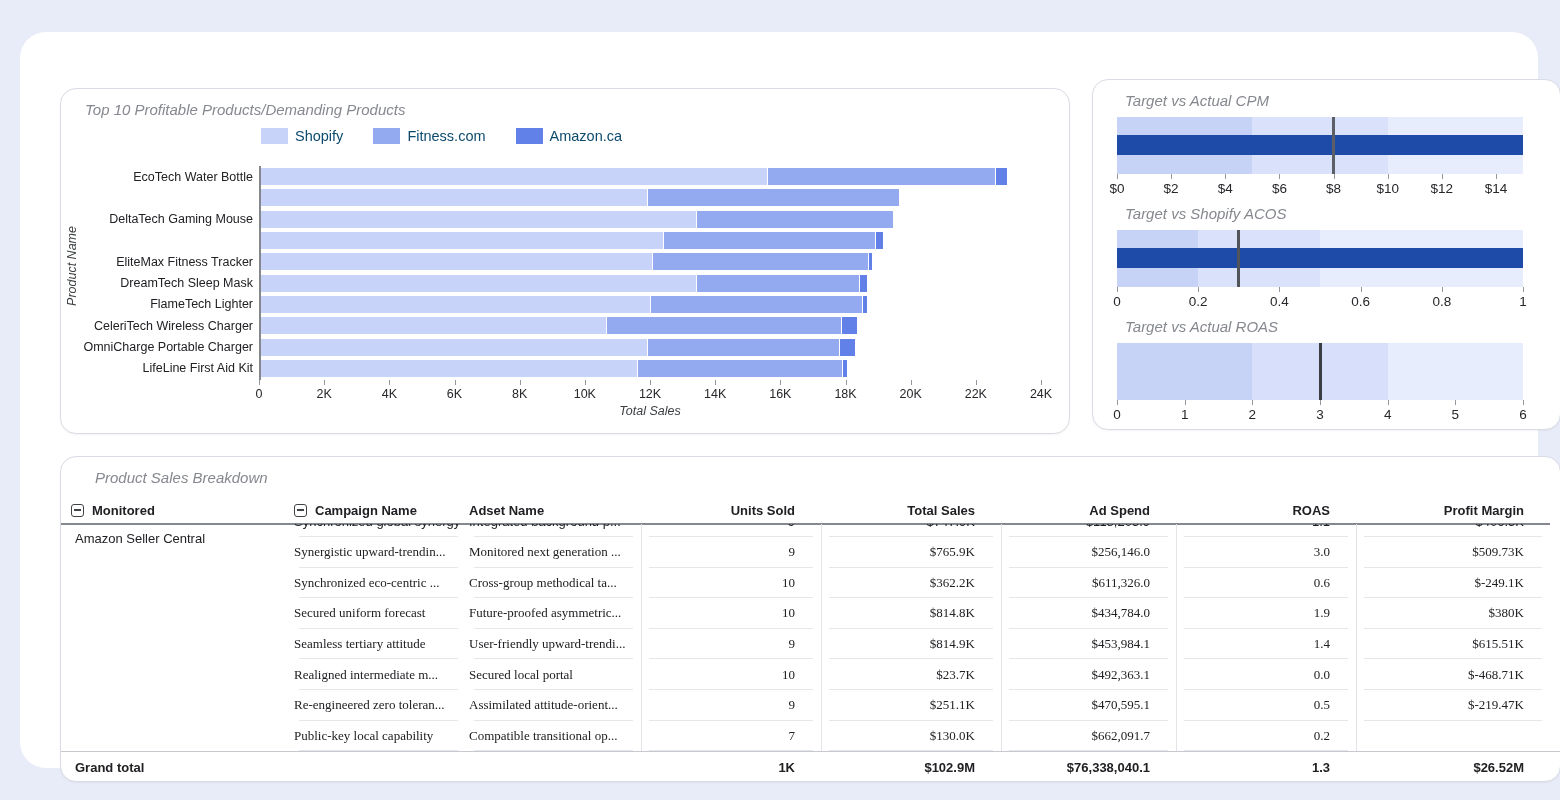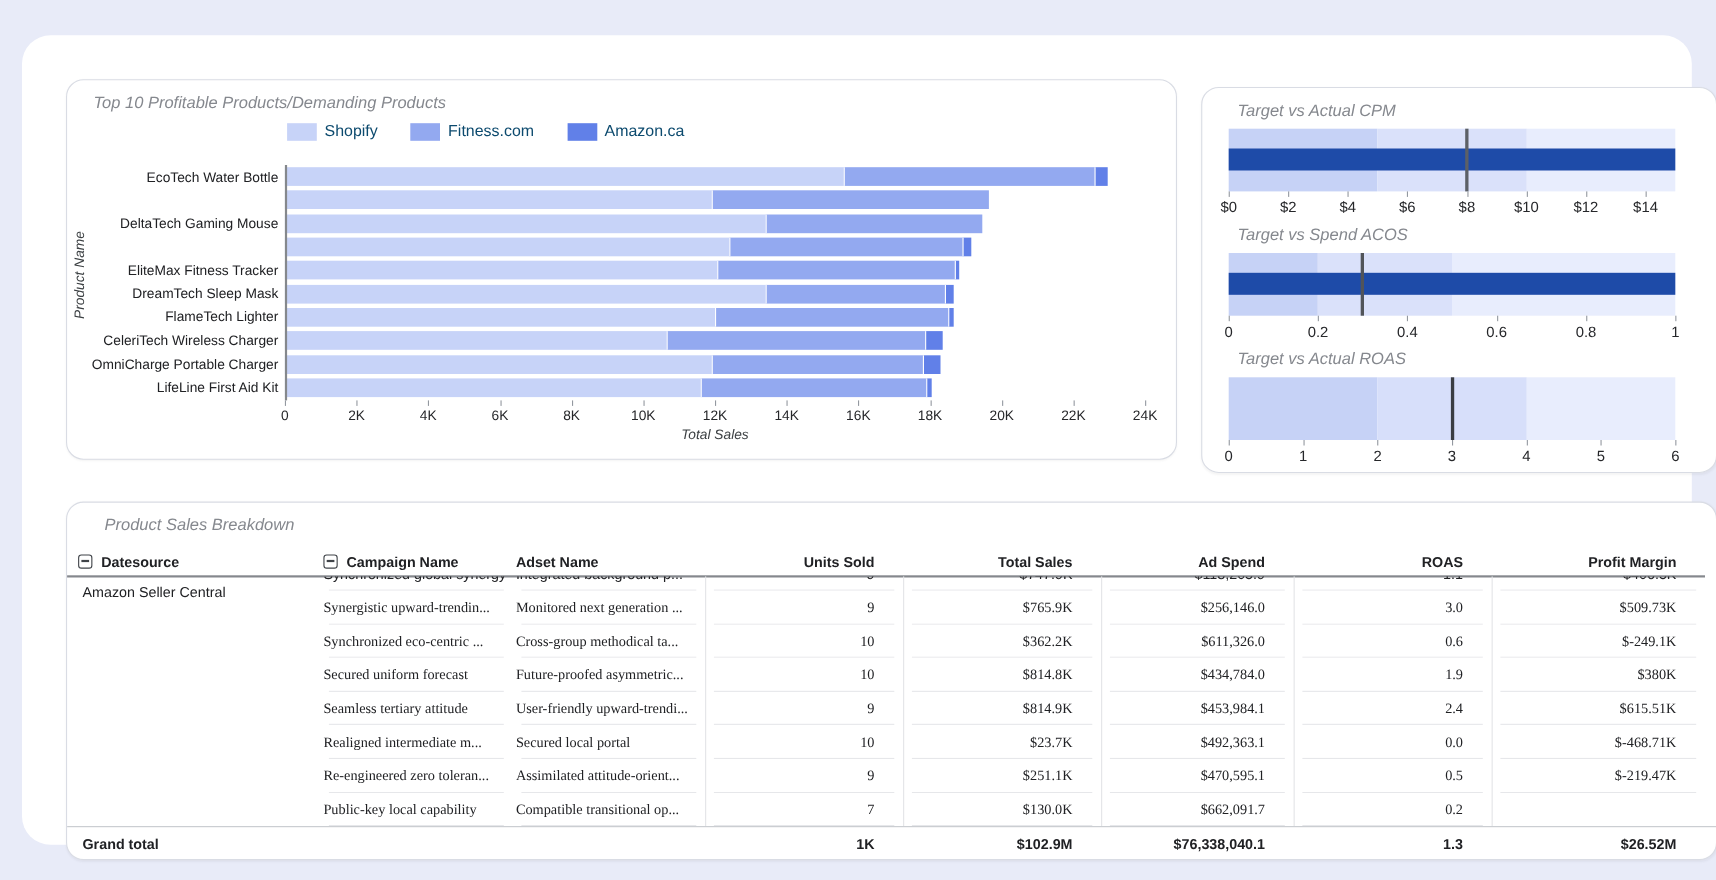--- a/index.html
+++ b/index.html
@@ -1,20 +1,20 @@
 <!DOCTYPE html>
 <html><head>
 <meta charset="utf-8">
 <style>
   * { margin:0; padding:0; box-sizing:border-box; }
   html,body { width:1560px; height:800px; }
   body { background:#e8ebf8; font-family:"Liberation Sans","DejaVu Sans",sans-serif; color:#202124; position:relative; overflow:hidden; }
   .canvas { position:absolute; left:20px; top:32px; width:1518px; height:736px; background:#ffffff; border-radius:26px; }
   .card { position:absolute; background:#ffffff; border:1px solid #d9dce4; border-radius:16px; box-shadow:0 1px 2px rgba(60,64,67,.06); }
-  .card-bar   { left:40px;  top:40px;  width:1010px; height:346px; }
+  .card-bar   { left:40px;  top:56px;  width:1010px; height:346px; }
   .card-bullets{ left:1072px; top:47px; width:469px;  height:351px; }
   .card-table { left:40px;  top:424px; width:1501px; height:326px;padding-left:32px; }
   .chart-title { font-style:italic; color:#85888e; font-size:15px; position:absolute; white-space:nowrap; }
 
   
   .legend { position:absolute; left:200px; top:38px; display:flex; column-gap:30px; align-items:center; height:18px; }
   .legend-item { display:flex; align-items:center; gap:7px; font-size:14.5px; color:#0c4a6e; }
   .legend-swatch { width:27px; height:16px; display:inline-block; }
   .plot { position:absolute; left:0; top:77px; width:980px; height:213px; display:flex; flex-direction:column; }
   .bar-row { flex:1; display:flex; align-items:stretch; }
@@ -241,21 +241,21 @@
           <div class="xtick-label" style="left: 53.3333%; font-size: 13.5px;">$8</div>
           <div class="xtick-mark" style="left: 66.6667%;"></div>
           <div class="xtick-label" style="left: 66.6667%; font-size: 13.5px;">$10</div>
           <div class="xtick-mark" style="left: 80%;"></div>
           <div class="xtick-label" style="left: 80%; font-size: 13.5px;">$12</div>
           <div class="xtick-mark" style="left: 93.3333%;"></div>
           <div class="xtick-label" style="left: 93.3333%; font-size: 13.5px;">$14</div>
         </div>
       </div>
       <div class="bullet-block" style="top: 125px;">
-        <div class="bullet-title" style="left: 8px;">Target vs Spend ACOS</div>
+        <div class="bullet-title" style="left: 8px;">Target vs Shopify ACOS</div>
         <div class="bullet-bands">
           <div class="band" style="left: 0%; width: 20%; background: rgb(198, 210, 246);"></div>
           <div class="band" style="left: 20%; width: 30%; background: rgb(218, 225, 250);"></div>
           <div class="band" style="left: 50%; width: 50%; background: rgb(232, 237, 253);"></div>
           <div class="bullet-actual" style="width: 100%; background: rgb(30, 75, 168);"></div>
           <div class="bullet-target" style="left: calc(30% - 1.5px); background: rgb(81, 84, 89);"></div>
         </div>
         <div class="bullet-axis">
           <div class="xtick-mark" style="left: 0%;"></div>
           <div class="xtick-label" style="left: 0%; font-size: 13.5px;">0</div>
@@ -296,21 +296,21 @@
           <div class="xtick-label" style="left: 100%; font-size: 13.5px;">6</div>
         </div>
       </div>
     </section>
 
   <section class="card card-table">
     <div class="chart-title" style="left:34px; top:12px;">Product Sales Breakdown</div>
     <div class="thead tbl-grid" id="thead">
         <div class="th c0">
           <span class="collapse-btn"></span>
-          <span>Datesource</span>
+          <span>Monitored</span>
         </div>
         <div class="th c1">
           <span class="collapse-btn"></span>
           <span>Campaign Name</span>
         </div>
         <div class="th c2">
           <span>Adset Name</span>
         </div>
         <div class="th c3 num">
           <span>Units Sold</span>
@@ -387,21 +387,21 @@
           <div class="td c6 num">1.9</div>
           <div class="td c7 num">$380K</div>
         </div>
         <div class="trow tbl-grid">
           <div class="td c0"></div>
           <div class="td c1">Seamless tertiary attitude</div>
           <div class="td c2">User-friendly upward-trendi...</div>
           <div class="td c3 num">9</div>
           <div class="td c4 num">$814.9K</div>
           <div class="td c5 num">$453,984.1</div>
-          <div class="td c6 num">2.4</div>
+          <div class="td c6 num">1.4</div>
           <div class="td c7 num">$615.51K</div>
         </div>
         <div class="trow tbl-grid">
           <div class="td c0"></div>
           <div class="td c1">Realigned intermediate m...</div>
           <div class="td c2">Secured local portal</div>
           <div class="td c3 num">10</div>
           <div class="td c4 num">$23.7K</div>
           <div class="td c5 num">$492,363.1</div>
           <div class="td c6 num">0.0</div>

